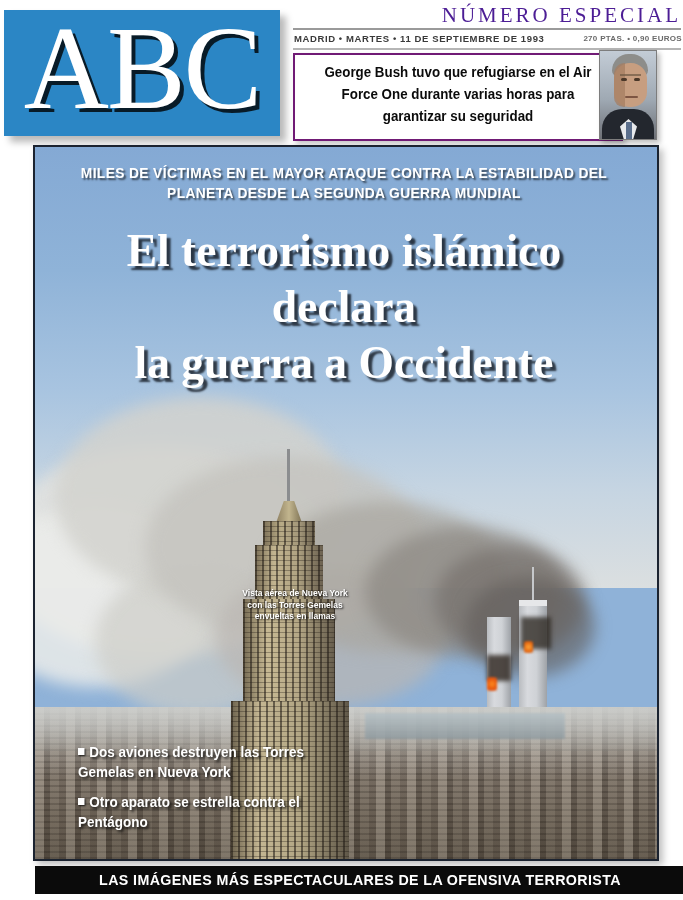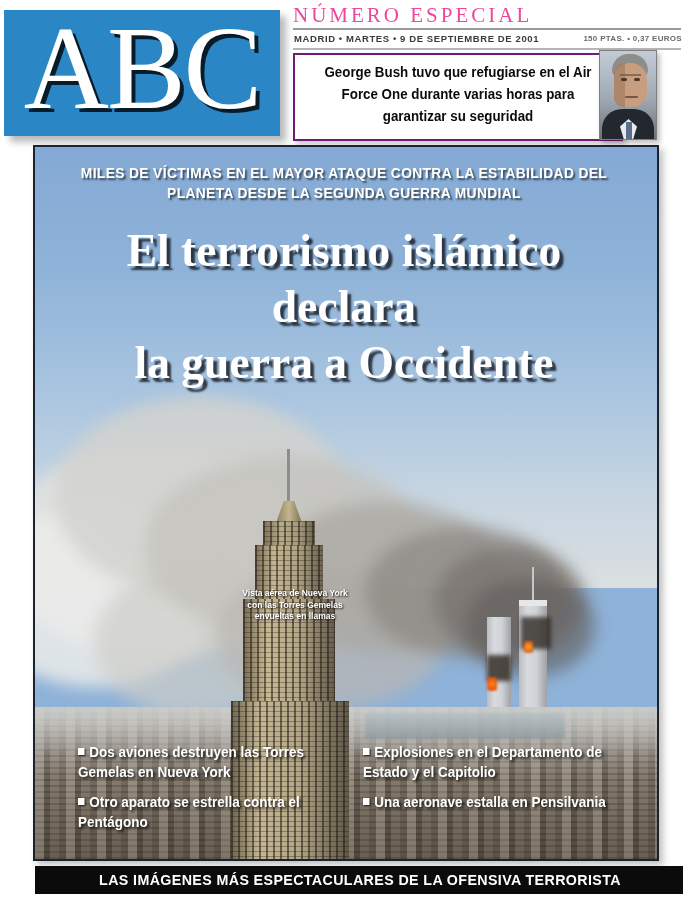--- a/index.html
+++ b/index.html
@@ -23,22 +23,22 @@
     position:absolute;left:50%;top:50%;transform:translate(-50%,-53%);
     font-family:"Liberation Serif","DejaVu Serif",serif;
     font-size:118px;line-height:1;font-weight:400;color:#ffffff;
     letter-spacing:-2px;white-space:nowrap;
     text-shadow:4px 4px 0px rgba(0,0,0,.80);
   }
 
   .special{
     position:absolute;left:293px;top:2px;width:388px;height:26px;
     font-family:"Liberation Serif","DejaVu Serif",serif;
-    font-size:21px;letter-spacing:3px;color:#ec4899;
-    text-align:left;line-height:26px;white-space:nowrap;
+    font-size:21px;letter-spacing:3px;color:#4c1d95;
+    text-align:right;line-height:26px;white-space:nowrap;
   }
   .rule-top{position:absolute;left:293px;top:28px;width:388px;height:2px;background:#9a9a9a;}
   .dateline{
     position:absolute;left:294px;top:31px;width:390px;height:16px;
   }
   .dateline .dl-left{
     position:absolute;left:0;top:0;
     font-size:9.5px;font-weight:bold;letter-spacing:.6px;color:#3a3a3a;
     white-space:nowrap;line-height:16px;
   }
@@ -197,22 +197,22 @@
   <div class="masthead">
 
     <div class="logo-box">
       <div class="logo-text">ABC</div>
     </div>
 
     <div class="special">NÚMERO ESPECIAL</div>
     <div class="rule-top"></div>
 
     <div class="dateline">
-      <div class="dl-left">MADRID • MARTES  •  9 DE SEPTIEMBRE DE 2001</div>
-      <div class="dl-right">150 PTAS. • 0,37 EUROS</div>
+      <div class="dl-left">MADRID • MARTES  •  11 DE SEPTIEMBRE DE 1993</div>
+      <div class="dl-right">270 PTAS. • 0,90 EUROS</div>
     </div>
     <div class="rule-bot"></div>
 
     <div class="bush-box">
       <div class="bush-head">George Bush tuvo que refugiarse en el Air Force One durante varias horas para garantizar su seguridad</div>
     </div>
 
     <div class="bush-photo">
       <div class="bp-sky"></div>
       <div class="bp-suit"></div>
@@ -288,27 +288,19 @@
 
   <div class="bullets">
     <div class="bcol bcol-l">
       <div class="bullet">
         <span class="bsq"></span><span>Dos aviones destruyen las Torres Gemelas en Nueva York</span>
       </div>
       <div class="bullet">
         <span class="bsq"></span><span>Otro aparato se estrella contra el Pentágono</span>
       </div>
     </div>
-    <div class="bcol bcol-r">
-      <div class="bullet">
-        <span class="bsq"></span><span>Explosiones en el Departamento de Estado y el Capitolio</span>
-      </div>
-      <div class="bullet">
-        <span class="bsq"></span><span>Una aeronave estalla en Pensilvania</span>
-      </div>
-    </div>
   </div>
 
   <div class="footer-band">
     <div class="footer-text">LAS IMÁGENES MÁS ESPECTACULARES DE LA OFENSIVA TERRORISTA</div>
   </div>
 
 </div>
 
 </body></html>

